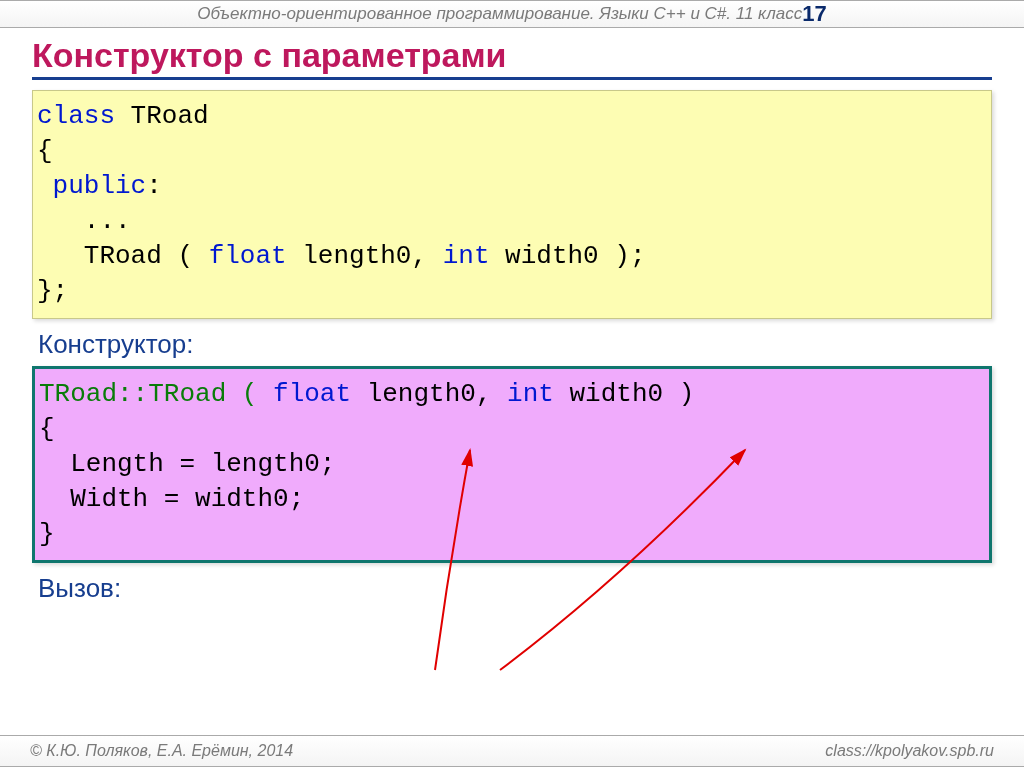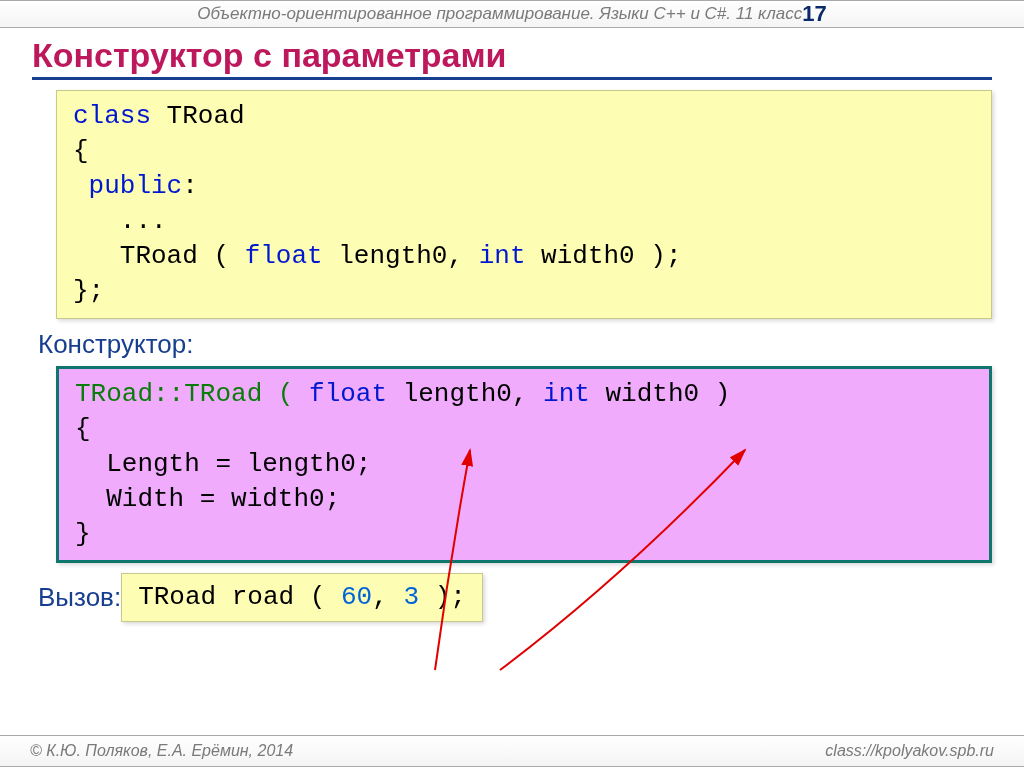--- a/index.html
+++ b/index.html
@@ -46,25 +46,24 @@
     background: #173e8f;
     margin-bottom: 10px;
   }
   .codebox {
     background: #fdfdb3;
     border: 1px solid #c8c88a;
     box-shadow: 2px 2px 4px rgba(0,0,0,0.15);
     font-family: "Courier New", monospace;
     font-size: 26px;
     line-height: 1.35;
-    padding: 8px 16px 8px 16px;
+    padding: 8px 16px 8px 4px;
     color: #000;
     white-space: pre;
     margin-bottom: 10px;
-    margin-left: 24px;
   }
   .codebox.gray {
     background: #f0abfc;
     border: 3px solid #0f766e;
   }
   .codebox.small {
     display: inline-block;
     padding: 6px 16px;
     margin: 0;
   }
@@ -73,20 +72,21 @@
   .kw-num { color: #0064d8; }
   .section-label {
     font-family: Arial, sans-serif;
     font-size: 26px;
     color: #173e8f;
     margin: 4px 0 6px 6px;
   }
   .call-row {
     display: flex;
     align-items: center;
+    gap: 70px;
     margin-top: 6px;
   }
   .footer-bar {
     position: absolute;
     left: 0; right: 0; bottom: 0;
     height: 32px;
     border-top: 1px solid #aaa;
     border-bottom: 1px solid #aaa;
     background: linear-gradient(#fff,#f4f4f4);
     display: flex;
@@ -125,21 +125,20 @@
   <div class="section-label">Конструктор:</div>
 
   <div class="codebox gray"><span class="kw-green">TRoad::TRoad ( </span><span class="kw-blue">float</span><span> length0, </span><span class="kw-blue">int</span><span> width0 )</span>
 <span>{</span>
 <span>  Length = length0;</span>
 <span>  Width = width0;</span>
 <span>}</span></div>
 
   <div class="call-row">
     <div class="section-label" style="margin:0 0 0 6px;">Вызов:</div>
-    <div class="codebox small"><span>TRoad road ( </span><span class="kw-num">60</span><span>, </span><span class="kw-num">3</span><span> );</span></div>
   </div>
 </div>
 
 <svg class="arrows" width="1024" height="767">
   <defs>
     <marker id="arr" markerWidth="10" markerHeight="10" refX="8" refY="3" orient="auto">
       <path d="M0,0 L9,3 L0,6 Z" fill="#e00000"></path>
     </marker>
   </defs>
   <path d="M 435 670 Q 450 560 470 450" stroke="#e00000" stroke-width="2" fill="none" marker-end="url(#arr)"></path>

